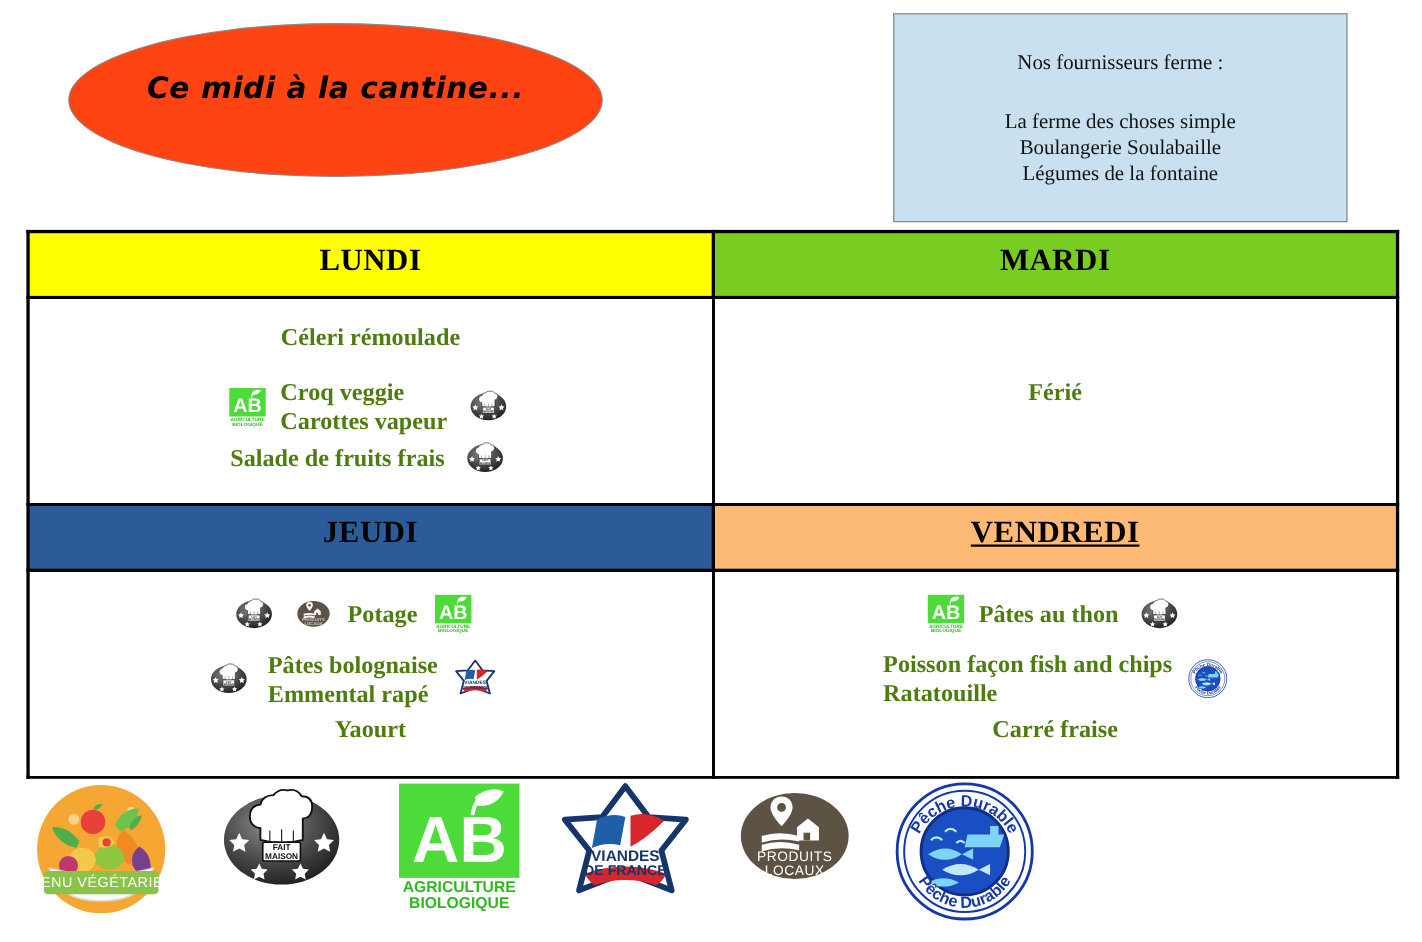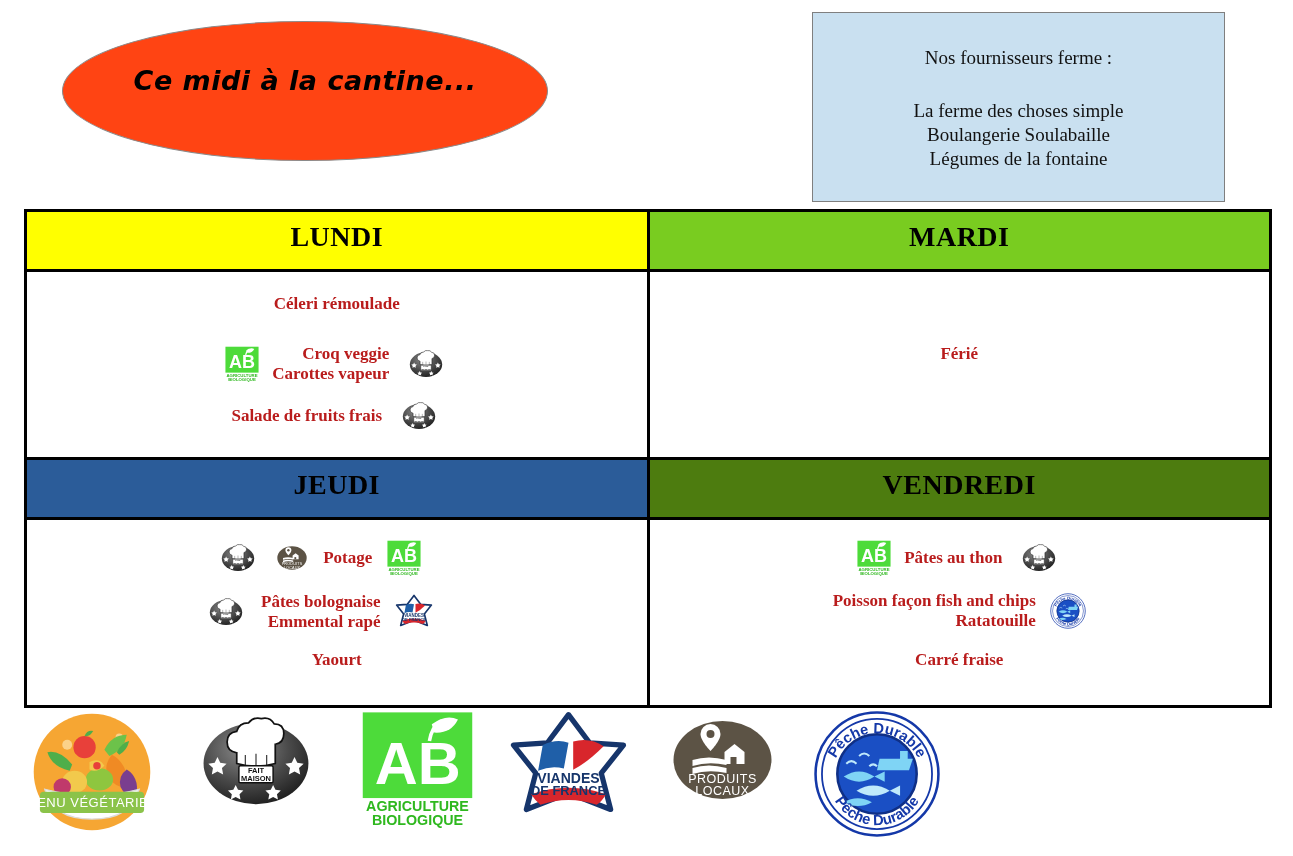--- a/index.html
+++ b/index.html
@@ -105,45 +105,45 @@
     font-weight: bold;
     color: #000;
     letter-spacing: 0.5px;
     padding-top: 9px !important;
     box-sizing: border-box;
     vertical-align: top !important;
   }
   .head-lundi    { background: #FFFF00; }
   .head-mardi    { background: #79CC20; }
   .head-jeudi    { background: #2B5C99; }
-  .head-vendredi { background: #4d7c0f; }
+  .head-vendredi { background: #fdba74; text-decoration: underline; }
 
   .day-body {
     height: 185px;
     background: #ffffff;
     position: relative;
   }
   .dish-stack {
     position: relative;
     width: 100%;
     height: 100%;
   }
   .dish-row {
     position: absolute;
     display: flex;
     align-items: center;
     justify-content: center;
     width: 100%;
     left: 0;
   }
   .dish-text {
-    font-size: 17px;
+    font-size: 22px;
     font-weight: bold;
-    color: #b91c1c;
-    text-align: right;
+    color: #4d7c0f;
+    text-align: left;
     line-height: 1.18;
     white-space: pre-line;
   }
 
   
   .logo { display: inline-block; flex: none; }
 
   
   .logo-faitmaison { position: relative; }
   .logo-faitmaison svg { display: block; }

